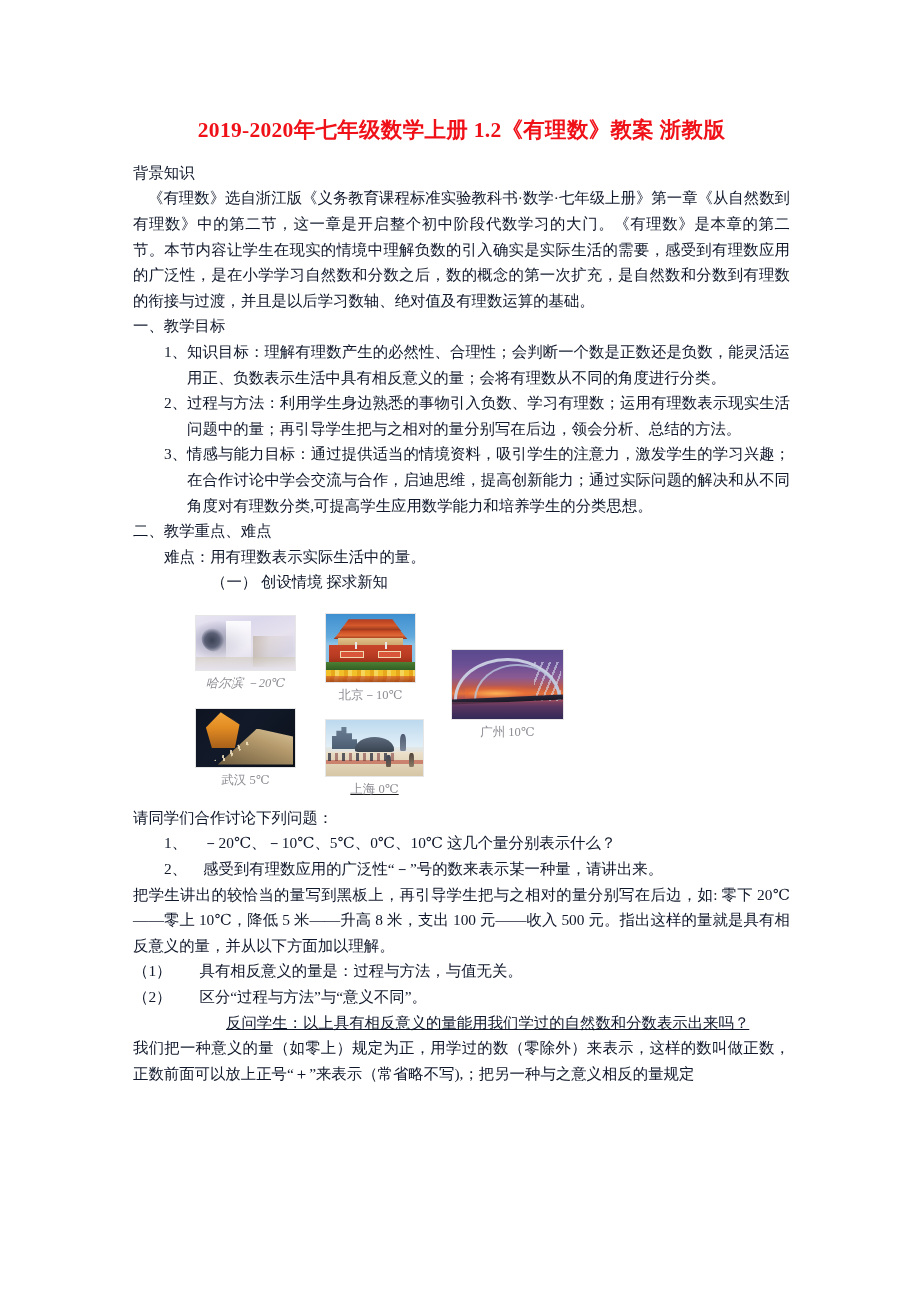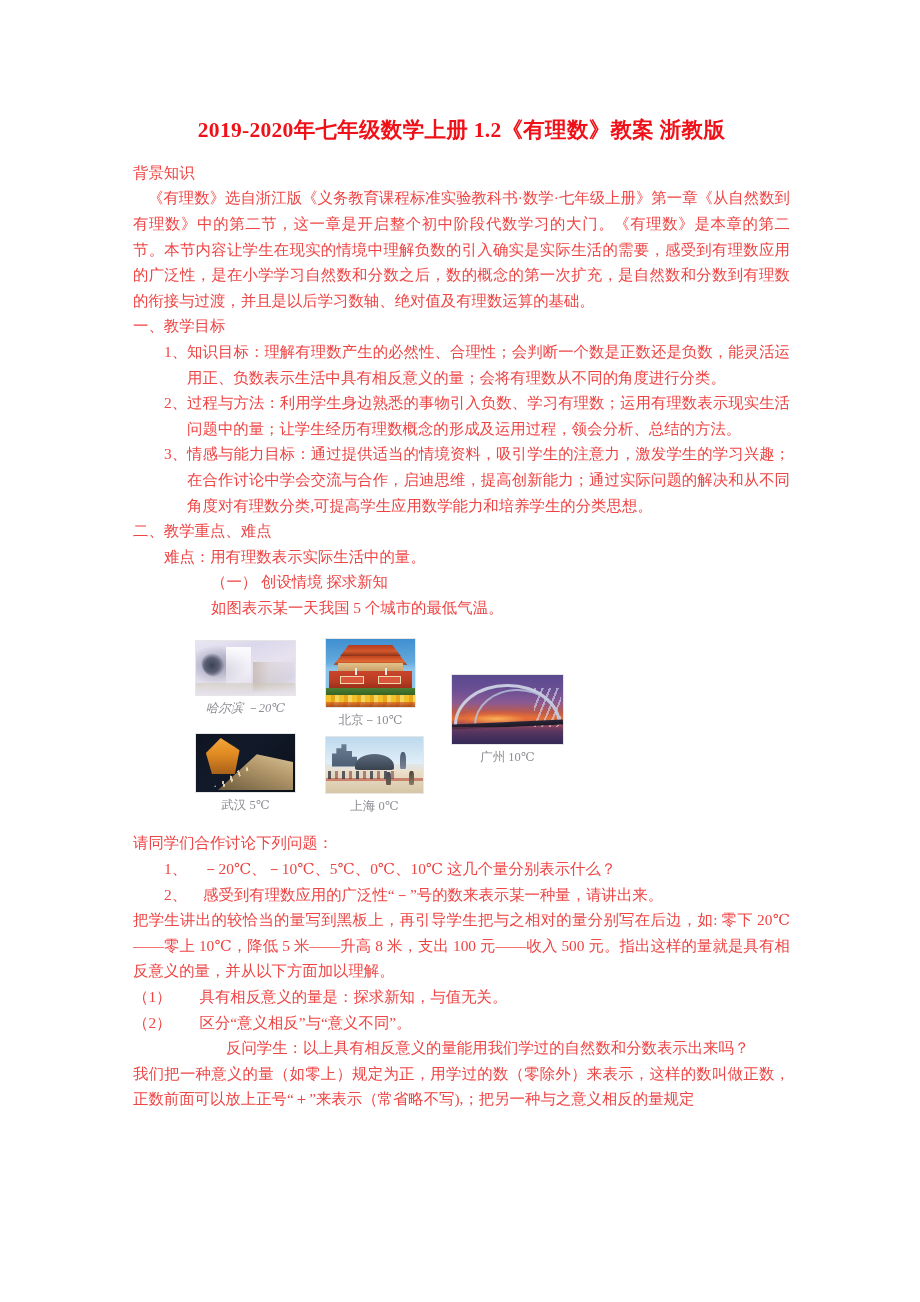--- a/index.html
+++ b/index.html
@@ -35,21 +35,21 @@
     letter-spacing: 0.3px;
     line-height: 1.2;
     margin: 0 0 16px 0;
     white-space: nowrap;
     font-family: "Liberation Serif", "DejaVu Serif", serif;
   }
 
   .body-text {
     font-size: 15.4px;
     line-height: 25.6px;
-    color: #ef4444;
+    color: #0f172a;
     text-align: justify;
     text-justify: inter-ideograph;
     margin: 0;
   }
 
   .p-flush       { margin: 0; }
   .p-indent1     { margin: 0; text-indent: 15px; }
   .p-heading     { margin: 0; }
 
   
@@ -63,21 +63,21 @@
     white-space: pre;
   }
   .item-row .item-body {
     flex: 1 1 auto;
     text-align: justify;
     text-justify: inter-ideograph;
   }
 
   .indent-30 { padding-left: 31px; }
   .indent-62 { padding-left: 78px; }
-  .indent-78 { padding-left: 93px; }
+  .indent-78 { padding-left: 93px; text-decoration: underline; }
 
   
   .collage {
     position: relative;
     width: 660px;
     height: 188px;
     margin: 16px 0 6px 0;
   }
   .photo-card {
     position: absolute;
@@ -95,21 +95,21 @@
     margin-top: 4px;
     white-space: nowrap;
     font-family: "Liberation Serif", "DejaVu Serif", serif;
   }
 
   
   .card-harbin    { left: 62px;  top: 4px; font-style: italic;   }
   .card-beijing   { left: 192px; top: 2px;   }
   .card-guangzhou { left: 318px; top: 38px;  }
   .card-wuhan     { left: 62px;  top: 97px;  }
-  .card-shanghai  { left: 192px; top: 100px; }
+  .card-shanghai  { left: 192px; top: 108px; text-decoration: underline; }
 
   .card-harbin    .photo { width: 99px;  height: 54px; }
   .card-beijing   .photo { width: 89px;  height: 68px; }
   .card-guangzhou .photo { width: 111px; height: 69px; }
   .card-wuhan     .photo { width: 99px;  height: 58px; }
   .card-shanghai  .photo { width: 97px;  height: 56px; }
 
   
   .px { position: absolute; }
 
@@ -310,32 +310,31 @@
   <p class="body-text p-indent1">《有理数》选自浙江版《义务教育课程标准实验教科书·数学·七年级上册》第一章《从自然数到有理数》中的第二节，这一章是开启整个初中阶段代数学习的大门。《有理数》是本章的第二节。本节内容让学生在现实的情境中理解负数的引入确实是实际生活的需要，感受到有理数应用的广泛性，是在小学学习自然数和分数之后，数的概念的第一次扩充，是自然数和分数到有理数的衔接与过渡，并且是以后学习数轴、绝对值及有理数运算的基础。</p>
 
   <p class="body-text p-heading">一、教学目标</p>
 
   <div class="body-text item-row indent-30">
     <span class="marker">1、</span>
     <span class="item-body">知识目标：理解有理数产生的必然性、合理性；会判断一个数是正数还是负数，能灵活运用正、负数表示生活中具有相反意义的量；会将有理数从不同的角度进行分类。</span>
   </div>
   <div class="body-text item-row indent-30">
     <span class="marker">2、</span>
-    <span class="item-body">过程与方法：利用学生身边熟悉的事物引入负数、学习有理数；运用有理数表示现实生活问题中的量；让学生经历有理数概念的形成及运用过程，领会分析、总结的方法。</span>
+    <span class="item-body">过程与方法：利用学生身边熟悉的事物引入负数、学习有理数；运用有理数表示现实生活问题中的量；再引导学生把与之相对的量分别写在后边，领会分析、总结的方法。</span>
   </div>
   <div class="body-text item-row indent-30">
     <span class="marker">3、</span>
     <span class="item-body">情感与能力目标：通过提供适当的情境资料，吸引学生的注意力，激发学生的学习兴趣；在合作讨论中学会交流与合作，启迪思维，提高创新能力；通过实际问题的解决和从不同角度对有理数分类,可提高学生应用数学能力和培养学生的分类思想。</span>
   </div>
 
   <p class="body-text p-heading">二、教学重点、难点</p>
   <p class="body-text indent-30">难点：用有理数表示实际生活中的量。</p>
 
   <p class="body-text indent-62">（一） 创设情境  探求新知</p>
-  <p class="body-text indent-62">如图表示某一天我国 5 个城市的最低气温。</p>
 
   <div class="collage">
 
     <div class="photo-card card-harbin">
       <div class="photo img-harbin">
         <span class="px snow-a"></span>
         <span class="px snow-b"></span>
         <span class="px snow-c"></span>
         <span class="px snow-d"></span>
       </div>
@@ -406,23 +405,23 @@
   </div>
   <div class="body-text item-row indent-30">
     <span class="marker">2、</span>
     <span class="item-body" style="padding-left:16px">感受到有理数应用的广泛性“－”号的数来表示某一种量，请讲出来。</span>
   </div>
 
   <p class="body-text p-flush">把学生讲出的较恰当的量写到黑板上，再引导学生把与之相对的量分别写在后边，如: 零下 20℃——零上 10℃，降低 5 米——升高 8 米，支出 100 元——收入 500 元。指出这样的量就是具有相反意义的量，并从以下方面加以理解。</p>
 
   <div class="body-text item-row">
     <span class="marker">（1）</span>
-    <span class="item-body" style="padding-left:28px">具有相反意义的量是：探求新知，与值无关。</span>
+    <span class="item-body" style="padding-left:28px">具有相反意义的量是：过程与方法，与值无关。</span>
   </div>
   <div class="body-text item-row">
     <span class="marker">（2）</span>
-    <span class="item-body" style="padding-left:28px">区分“意义相反”与“意义不同”。</span>
+    <span class="item-body" style="padding-left:28px">区分“过程与方法”与“意义不同”。</span>
   </div>
 
   <p class="body-text indent-78">反问学生：以上具有相反意义的量能用我们学过的自然数和分数表示出来吗？</p>
   <p class="body-text p-flush">我们把一种意义的量（如零上）规定为正，用学过的数（零除外）来表示，这样的数叫做正数，正数前面可以放上正号“＋”来表示（常省略不写),；把另一种与之意义相反的量规定</p>
 
 </div>
 
 </body></html>

